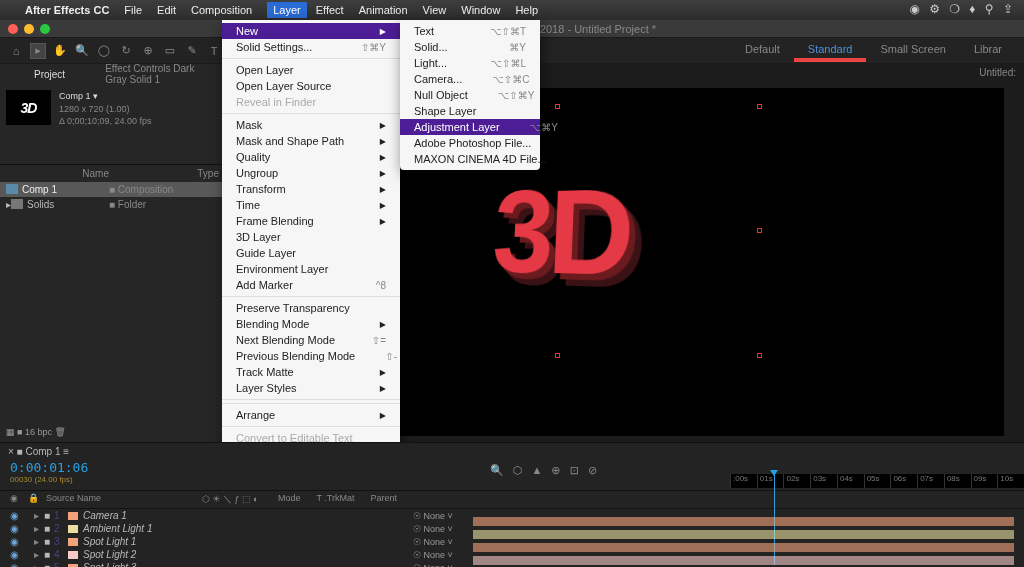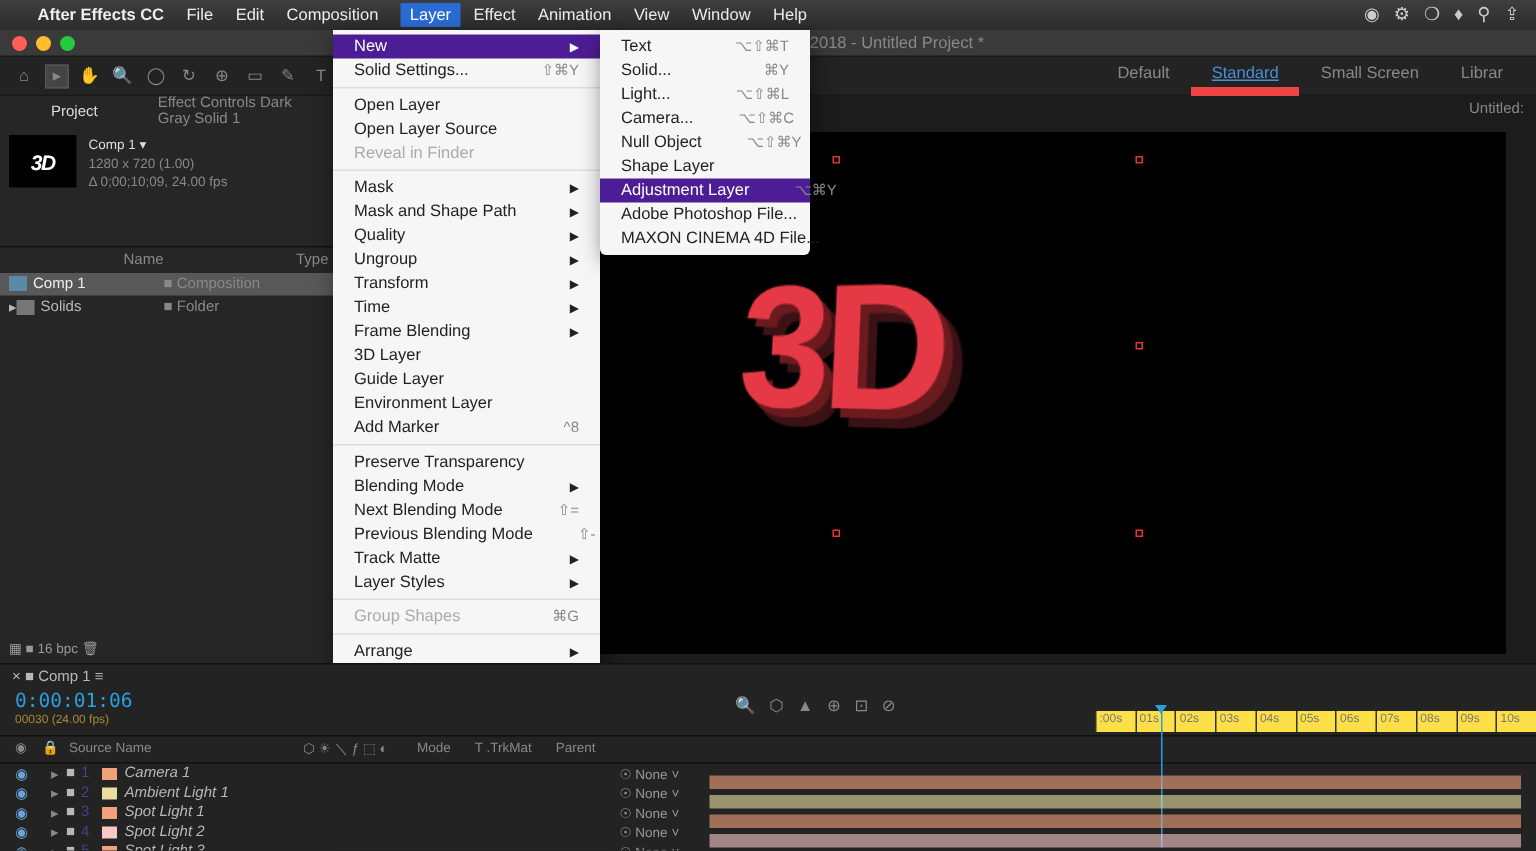--- a/index.html
+++ b/index.html
@@ -13,21 +13,21 @@
   .titlebar { height:18px; background:#3a3a3a; display:flex; align-items:center; padding-left:8px; border-bottom:1px solid #1a1a1a; }
   .wbtn { width:10px; height:10px; border-radius:50%; margin-right:6px; }
   .wred{background:#ff5f56;} .wyellow{background:#ffbd2e;} .wgreen{background:#27c93f;}
   .titlebar-title { flex:1; text-align:center; font-size:11px; color:#888; }
   
   .toolbar { height:26px; background:#232323; display:flex; align-items:center; padding:0 8px; border-bottom:1px solid #1a1a1a; }
   .tool-ico { width:16px; height:16px; margin-right:6px; display:flex; align-items:center; justify-content:center; color:#888; border:1px solid transparent; }
   .tool-ico.active{ background:#444; border:1px solid #555;}
   .ws-tabs { position:absolute; right:8px; top:40px; display:flex; font-size:11px; color:#888; }
   .ws-tabs div { padding:3px 14px; }
-  .ws-tabs .active{ color:#4a90d9; border-bottom:8px solid #ef4444;text-decoration:underline;}
+  .ws-tabs .active{ color:#4a90d9; border-bottom:4px solid #ef4444;}
   
   .main { display:flex; height:400px; }
   .left-col { width:225px; display:flex; flex-direction:column; }
   .proj-tabs { height:20px; display:flex; align-items:center; padding:0 6px; font-size:10px; color:#888; }
   .proj-tabs span{margin-right:12px;padding-left:28px;}
   .proj-tabs .focused{color:#ddd;}
   .thumb-row { display:flex; padding:6px; }
   .thumb { width:45px; height:35px; background:#000; display:flex; align-items:center; justify-content:center; color:#fff; font-weight:900; font-size:14px; font-style:italic; letter-spacing:-1px;}
   .thumb-meta { margin-left:8px; font-size:9px; line-height:1.4; color:#888;}
   .thumb-meta .t{ color:#ddd;}
@@ -64,21 +64,21 @@
   .dd2{ left:400px; top:20px; width:140px;}
   
   .timeline { position:absolute; left:0; right:0; bottom:0; height:125px; background:#232323; border-top:1px solid #111;}
   .tl-tab { padding:3px 8px; font-size:10px; }
   .tl-head { display:flex; height:30px; }
   .tl-left { width:490px; padding:0 10px; }
   .tc { color:#28a0e0; font-size:13px; font-family:monospace;}
   .tcsub{ color:#a58b32; font-size:8px;}
   .tl-icons { color:#888; font-size:11px; letter-spacing:3px; margin-top:4px;display:inline-block;}
   .tl-right { flex:1; position:relative;}
-  .ruler { position:absolute; top:14px; left:0; right:0; height:14px; background:#fde047; display:flex; font-size:8px; color:#777; }
+  .ruler { position:absolute; top:14px; left:0; right:0; height:14px; background:#000000; display:flex; font-size:8px; color:#777; }
   .ruler div{ flex:1; border-left:1px solid #333; padding-left:2px;}
   .playhead{ position:absolute; left:44px; top:14px; bottom:-75px; width:1px; background:#28a0e0;}
   .playhead::before{content:"";position:absolute;top:-4px;left:-4px;border:4px solid transparent;border-top:6px solid #28a0e0;}
   .tl-cols { display:flex; font-size:9px; color:#888; padding:2px 10px; border-top:1px solid #111; border-bottom:1px solid #111;}
   .tlc{ margin-right:16px;}
   .tl-layers { }
   .tlrow { display:flex; align-items:center; font-size:10px; padding:0 10px; height:13px; }
   .tlrow .eye{width:12px;color:#6aa4d8;}
   .tlrow .lock{width:12px;}
   .tlrow .num{width:14px;color:#448;}
@@ -269,24 +269,20 @@
       <span>Previous Blending Mode</span>
       <span class="sc">⇧-</span>
     </div>
     <div class="row sub">
       <span>Track Matte</span>
     </div>
     <div class="row sub">
       <span>Layer Styles</span>
     </div>
     <hr>
-    <div class="row dim">
-      <span>Group Shapes</span>
-      <span class="sc">⌘G</span>
-    </div>
     <hr>
     <div class="row sub">
       <span>Arrange</span>
     </div>
     <hr>
     <div class="row dim">
       <span>Convert to Editable Text</span>
     </div>
     <div class="row dim">
       <span>Create Shapes from Text</span>

